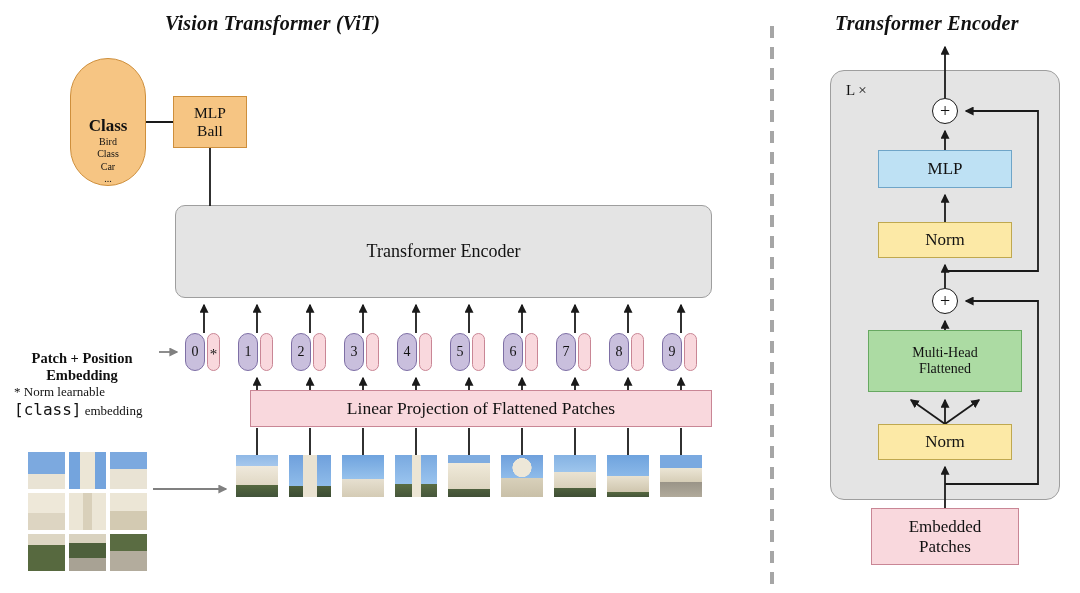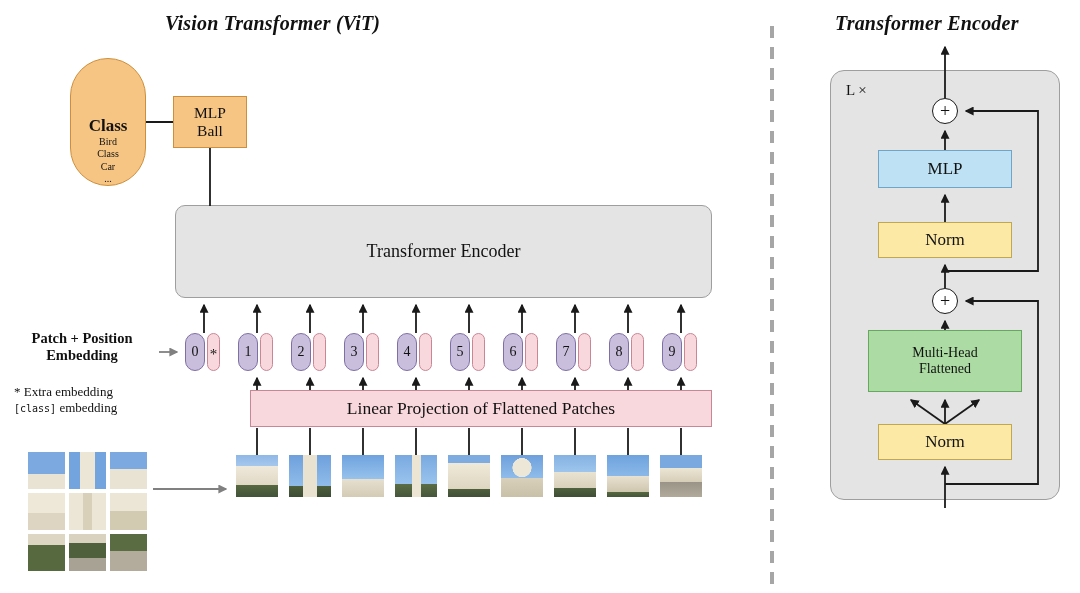--- a/index.html
+++ b/index.html
@@ -29,21 +29,21 @@
   .cp-item { font-size:10px; }
 
   .tpair { position:absolute; top:333px; display:flex; gap:2px; z-index:2; }
   .tok { display:flex; align-items:center; justify-content:center; height:38px; font-size:14px; }
   .tok.purple { width:20px; border-radius:10px; background:var(--purple-fill,#C9BFDD); border:1.4px solid var(--purple-border,#7E6FA5); }
   .tok.pinktok { width:13px; border-radius:7px; background:var(--pink-fill,#F9D8DD); border:1.4px solid var(--pink-border,#C98695); padding-top:4px; font-size:15px; }
 
   .ppl { position:absolute; left:6px; top:330px; width:152px; text-align:center;
          font-weight:bold; font-size:14.5px; line-height:1.2; z-index:2; }
   .footnote { position:absolute; left:14px; top:384px; font-size:13px; line-height:1.25; z-index:2; }
-  .footnote code { font-family:"DejaVu Sans Mono", monospace; font-size:10px; }
+  .footnote code { font-family:"DejaVu Sans Mono", monospace; font-size:16px; }
 
   .patch { position:absolute; top:455px; width:42px; height:42px; z-index:2; }
   .gridwrap { position:absolute; left:28px; top:452px; display:grid;
               grid-template-columns:repeat(3,37px); gap:4px; z-index:2; }
   .gcell { width:37px; height:37px; }
 
   .pluscirc { position:absolute; width:26px; height:26px; border-radius:50%;
               background:#ffffff; border:1.6px solid #1a1a1a; display:flex; align-items:center;
               justify-content:center; font-size:18px; line-height:1; z-index:2; }
   .ltimes { position:absolute; left:846px; top:82px; font-size:15px; z-index:2; }
@@ -203,26 +203,26 @@
   <div class="tpair" style="left:609px;">
     <span class="tok purple">8</span>
     <span class="tok pinktok"></span>
   </div>
   <div class="tpair" style="left:662px;">
     <span class="tok purple">9</span>
     <span class="tok pinktok"></span>
   </div>
 
   <div class="ppl">
-    <span class="line" style="display:block;">Patch + Position</span>
+    <span class="line" style="display:block;margin-top:20px;">Patch + Position</span>
     <span class="line" style="display:block;">Embedding</span>
   </div>
 
   <div class="footnote">
-    <span style="display:block;">* Extra embedding</span>
+    <span style="display:block;">* Norm learnable</span>
     <span style="display:block;"><code>[class]</code> <span>embedding</span></span>
   </div>
 
   <div class="box pinkfill" style="left:250px; top:390px; width:462px; height:37px; font-size:17.5px;">
     <span>Linear Projection of Flattened Patches</span>
   </div>
 
   <div class="patch p1" style="left:236px;"></div>
   <div class="patch p2" style="left:289px;"></div>
   <div class="patch p3" style="left:342px;"></div>
@@ -271,14 +271,20 @@
     <div class="stack">
       <span class="line">Multi-Head</span>
       <span class="line">Flattened</span>
     </div>
   </div>
 
   <div class="box yellowfill" style="left:878px; top:424px; width:134px; height:36px; font-size:17px;">
     <span>Norm</span>
   </div>
 
+  <div class="box pinkfill" style="left:871px; top:508px; width:148px; height:57px; font-size:17px; line-height:1.15;">
+    <div class="stack">
+      <span class="line">Embedded</span>
+      <span class="line">Patches</span>
+    </div>
+  </div>
 
 </div>
 
 </body></html>

